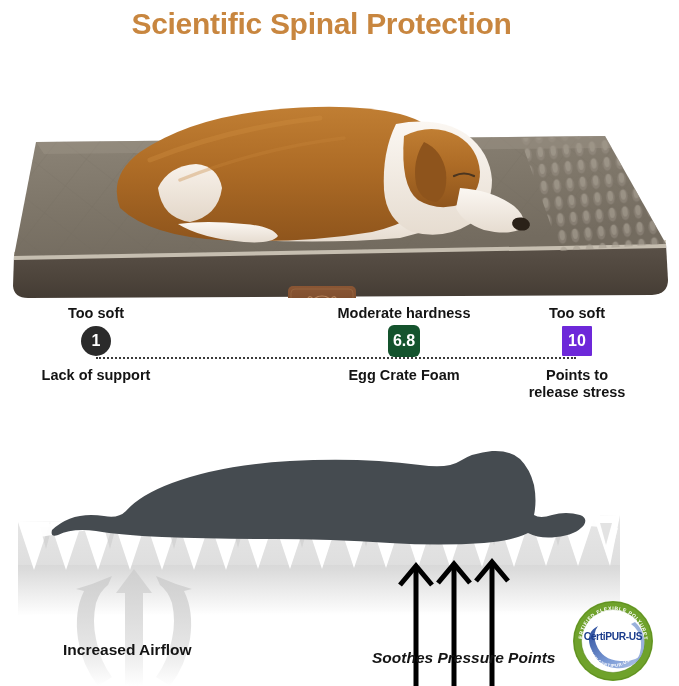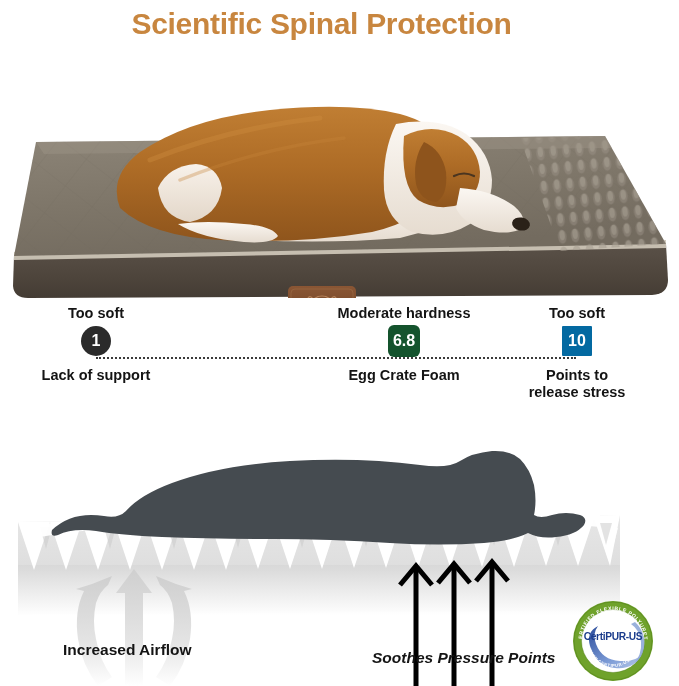--- a/index.html
+++ b/index.html
@@ -111,21 +111,21 @@
   }
   .badge.rounded {
     width: 32px; height: 32px;
     border-radius: 6px;
     background: #14532d;
     font-size: 16px;
   }
   .badge.square {
     width: 30px; height: 30px;
     border-radius: 1px;
-    background: #0369a1;
+    background: #6d28d9;
     font-size: 16px;
   }
 
   
   .foam-section {
     position: absolute;
     top: 415px;
     left: 0;
     width: 679px;
     height: 271px;

